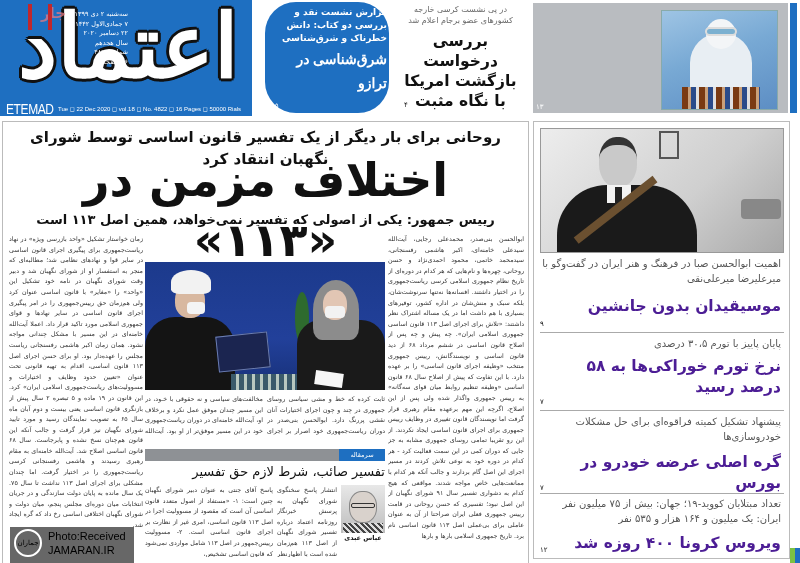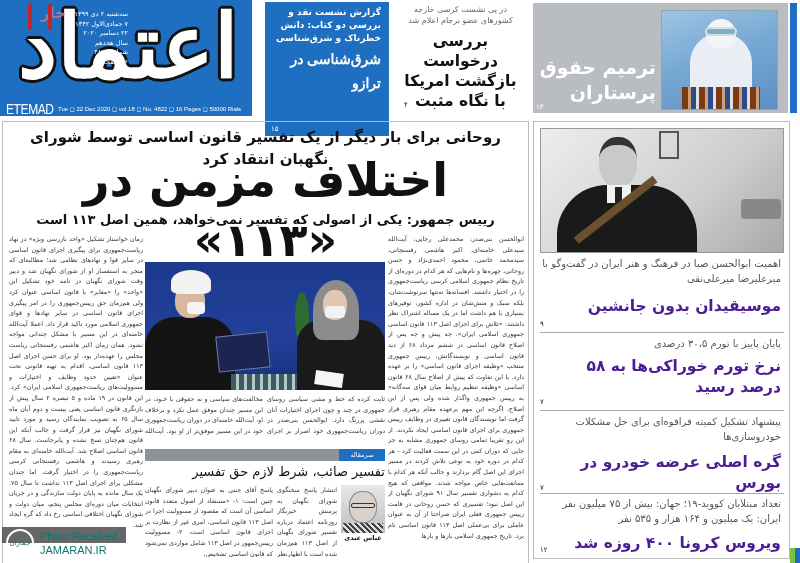--- a/index.html
+++ b/index.html
@@ -13,21 +13,21 @@
   #logo { position: absolute; left: 18px; top: -6px; font-family: "DejaVu Serif", serif; font-size: 88px; font-weight: bold; color: #fff; letter-spacing: -4px;
           text-shadow: 3px 0 0 #111, -3px 0 0 #111, 0 3px 0 #111, 0 -3px 0 #111, 2px 2px 0 #111, -2px -2px 0 #111, 2px -2px 0 #111, -2px 2px 0 #111; direction: rtl; }
   #watermark { position: absolute; left: 2px; top: 4px; width: 64px; height: 30px; font-size: 15px; font-weight: bold; color: rgba(230,120,130,0.75); direction: rtl; }
   #wm-shape { position: absolute; left: 26px; top: 0; width: 24px; height: 26px; border-left: 4px solid #c0272d; border-right: 4px solid #c0272d; }
   #dateblock { position: absolute; left: 73px; top: 10px; width: 55px; font-size: 6.5px; line-height: 9.5px; color: #fff; direction: rtl; text-align: right; }
   #etemad-strip { position: absolute; left: 0; top: 98px; width: 252px; height: 18px; background: #1e6fc1; }
   #etemad-en { position: absolute; left: 6px; top: 100px; font-family: "Liberation Sans", sans-serif; font-size: 15px; color: #fff; letter-spacing: -0.5px; transform: scaleX(0.8); transform-origin: left; }
   #issue-line { position: absolute; left: 58px; top: 105px; font-family: "Liberation Sans", sans-serif; font-size: 6px; color: #fff; white-space: nowrap; }
 
   
-  #box-blue { left: 265px; top: 2px; width: 124px; height: 134px; background: #1e6fc1; color: #fff; padding: 4px 8px; }
+  #box-blue { left: 265px; top: 2px; width: 124px; height: 111px; background: #1e6fc1; color: #fff; padding: 4px 2px; border-radius: 31px; }
   #box-blue .kicker { font-size: 9px; font-weight: bold; line-height: 13px; }
   #box-blue .head { font-size: 14px; font-weight: bold; line-height: 24px; margin-top: 3px; font-family: Liberation Serif, serif; }
   #box-blue .pg { position: absolute; left: 6px; bottom: 3px; font-size: 7px; }
 
   
   #box-white { left: 398px; top: 2px; width: 125px; height: 111px; padding: 2px 4px; }
   #box-white .kicker { font-size: 8px; color: #666; line-height: 11px; text-align: center; }
   #box-white .head { font-size: 15.5px; font-weight: bold; line-height: 20px; margin-top: 5px; text-align: center; }
   #box-white .pg { position: absolute; left: 6px; bottom: 4px; font-size: 7px; }
 
@@ -78,21 +78,21 @@
   #ed-title { position: absolute; left: 0; right: 0; top: 14px; font-size: 13px; font-weight: normal; line-height: 18px; direction: rtl; text-align: right; }
   #ed-photo { position: absolute; right: 0; top: 36px; width: 44px; height: 48px; background: linear-gradient(180deg,#e8e8e8,#bdbdbd); overflow: hidden; }
   #ed-face { position: absolute; left: 8px; top: 6px; width: 28px; height: 32px; background: #d9d2cc; border-radius: 45%; border: 1px solid #888; }
   #ed-glasses { position: absolute; left: 10px; top: 18px; width: 24px; height: 5px; border: 1px solid #333; border-radius: 2px; }
   #ed-shirt { position: absolute; left: 2px; top: 38px; width: 40px; height: 12px; background: repeating-linear-gradient(45deg,#444 0 2px,#ddd 2px 4px); }
   #ed-name { position: absolute; right: 0; top: 85px; width: 44px; font-size: 6.5px; font-weight: bold; text-align: center; direction: rtl; }
   #ed-col1 { position: absolute; right: 48px; top: 36px; width: 60px; height: 72px; }
   #ed-col2 { position: absolute; left: 0; top: 36px; width: 128px; height: 72px; }
 
   
-  #credit { position: absolute; left: 2px; top: 527px; width: 124px; height: 16px; background: rgba(60,60,60,0.78); color: #0f766e; }
+  #credit { position: absolute; left: 10px; top: 527px; width: 124px; height: 36px; background: rgba(60,60,60,0.78); color: #000000; }
   #credit-logo { position: absolute; left: 4px; top: 2px; width: 28px; height: 28px; border: 2px solid #fff; border-radius: 50%; font-size: 7px; line-height: 24px; text-align: center; }
   #credit-line1 { position: absolute; left: 38px; top: 3px; font-family: "Liberation Sans", sans-serif; font-size: 11px; }
   #credit-line2 { position: absolute; left: 38px; top: 17px; font-family: "Liberation Sans", sans-serif; font-size: 11px; }
 
   
   #right-col { left: 533px; top: 121px; width: 257px; height: 438px; border: 1px solid #bbb; }
   #saba-photo { position: absolute; left: 6px; top: 6px; width: 244px; height: 125px; background: linear-gradient(135deg,#ededed 0%,#cfcfcf 60%,#a9a9a9 100%); overflow: hidden; border: 1px solid #999; }
   #saba-suit { position: absolute; left: 16px; top: 56px; width: 140px; height: 70px; background: #1a1a1a; border-radius: 50px 50px 0 0; }
   #saba-head { position: absolute; left: 58px; top: 8px; width: 38px; height: 50px; background: #c9c9c9; border-radius: 45%; border-top: 8px solid #333; }
   #saba-collar { position: absolute; left: 66px; top: 56px; width: 24px; height: 18px; background: #f2f2f2; }
@@ -144,21 +144,20 @@
 </div>
 
 <div id="box-gray" class="abs rtl">
   <div class="accent"></div>
   <div id="nurse-photo">
     <div id="nurse-body"></div>
     <div id="nurse-head"></div>
     <div id="nurse-goggles"></div>
     <div id="nurse-bottles"></div>
   </div>
-  <div class="head">ترمیم حقوق پرستاران</div>
   <div class="pg">۱۳</div>
 </div>
 
 <div id="lead" class="abs">
   <div id="lead-kicker" class="rtl" style="text-align:center">روحانی برای بار دیگر از یک تفسیر قانون اساسی توسط شورای نگهبان انتقاد کرد</div>
   <div id="lead-head" class="rtl" style="text-align:center">اختلاف مزمن در «۱۱۳»</div>
   <div id="lead-sub" class="rtl" style="text-align:center">رییس جمهور: یکی از اصولی که تفسیر نمی‌خواهد، همین اصل ۱۱۳ است</div>
 
   <div id="col-left" class="col-text">زمان خواستار تشکیل «واحد بازرسی ویژه» در نهاد ریاست‌جمهوری برای پیگیری اجرای قانون اساسی در سایر قوا و نهادهای نظامی شد؛ مطالبه‌ای که منجر به استفسار او از شورای نگهبان شد و دبیر وقت شورای نگهبان در نامه خود تشکیل این «واحد» را «مغایر» با قانون اساسی عنوان کرد ولی هم‌زمان حق رییس‌جمهوری را در امر پیگیری اجرای قانون اساسی در سایر نهادها و قوای جمهوری اسلامی مورد تاکید قرار داد. اعملا آیت‌الله خامنه‌ای در این مسیر با مشکل چندانی مواجه نشود. همان زمان اکبر هاشمی رفسنجانی ریاست مجلس را عهده‌دار بود. او برای حسن اجرای اصل ۱۱۳ قانون اساسی، اقدام به تهیه قانونی تحت عنوان «تعیین حدود وظایف و اختیارات و مسوولیت‌های ریاست‌جمهوری اسلامی ایران» کرد. این قانون در ۱۹ ماده و ۵ تبصره ۲ سال پیش از بازنگری قانون اساسی یعنی بیست و دوم آبان ماه سال ۶۵ به تصویب نمایندگان رسید و مورد تایید شورای نگهبان نیز قرار گرفت و جالب آنکه این قانون هم‌چنان نسخ نشده و پابرجاست. سال ۶۸ قانون اساسی اصلاح شد. آیت‌الله خامنه‌ای به مقام رهبری رسیدند و هاشمی رفسنجانی کرسی ریاست‌جمهوری را در اختیار گرفت. اما چندان مشکلی برای اجرای اصل ۱۱۳ نداشت تا سال ۷۵. یک سال مانده به پایان دولت سازندگی و در جریان انتخابات میان دوره‌ای مجلس پنجم، میان دولت و شورای نگهبان اختلافی اساسی رخ داد که گره ایجاد شد.</div>
   <div id="col-right" class="col-text">ابوالحسن بنی‌صدر، محمدعلی رجایی، آیت‌الله سیدعلی خامنه‌ای، اکبر هاشمی رفسنجانی، سیدمحمد خاتمی، محمود احمدی‌نژاد و حسن روحانی، چهره‌ها و نام‌هایی که هر کدام در دوره‌ای از تاریخ نظام جمهوری اسلامی کرسی ریاست‌جمهوری را در اختیار داشتند. افسانه‌ها نه‌تنها سرنوشت‌شان، بلکه سبک و منش‌شان در اداره کشور، توفیرهای بسیاری با هم داشت اما در یک مساله اشتراک نظر داشتند: «تلاش برای اجرای اصل ۱۱۳ قانون اساسی جمهوری اسلامی ایران». چه پیش و چه پس از اصلاح قانون اساسی در ششم مرداد ۶۸ از دید قانون اساسی و نویسندگانش، رییس جمهوری منتخب «وظیفه اجرای قانون اساسی» را بر عهده دارد. با این تفاوت که پیش از اصلاح سال ۶۸ قانون اساسی «وظیفه تنظیم روابط میان قوای سه‌گانه» به رییس جمهوری واگذار شده ولی پس از این اصلاح، اگرچه این مهم برعهده مقام رهبری قرار گرفت اما نویسندگان قانون تغییری در وظایف رییس جمهوری برای اجرای قانون اساسی ایجاد نکردند. از این رو تقریبا تمامی روسای جمهوری مشابه به جز جایی که دوران کمی در این سمت فعالیت کرد - هر کدام در دوره خود به نوعی تلاش کردند در مسیر اجرای این اصل گام بردارند و جالب آنکه هر کدام با ممانعت‌هایی خاص مواجه شدند. مواقعی که هیچ کدام به دشواری تفسیر سال ۹۱ شورای نگهبان از این اصل نبود؛ تفسیری که حسن روحانی در قامت رییس جمهوری فعلی ایران صراحتا از آن به عنوان عاملی برای بی‌عملی اصل ۱۱۳ قانون اساسی نام برد. تاریخ جمهوری اسلامی بارها و بارها</div>

